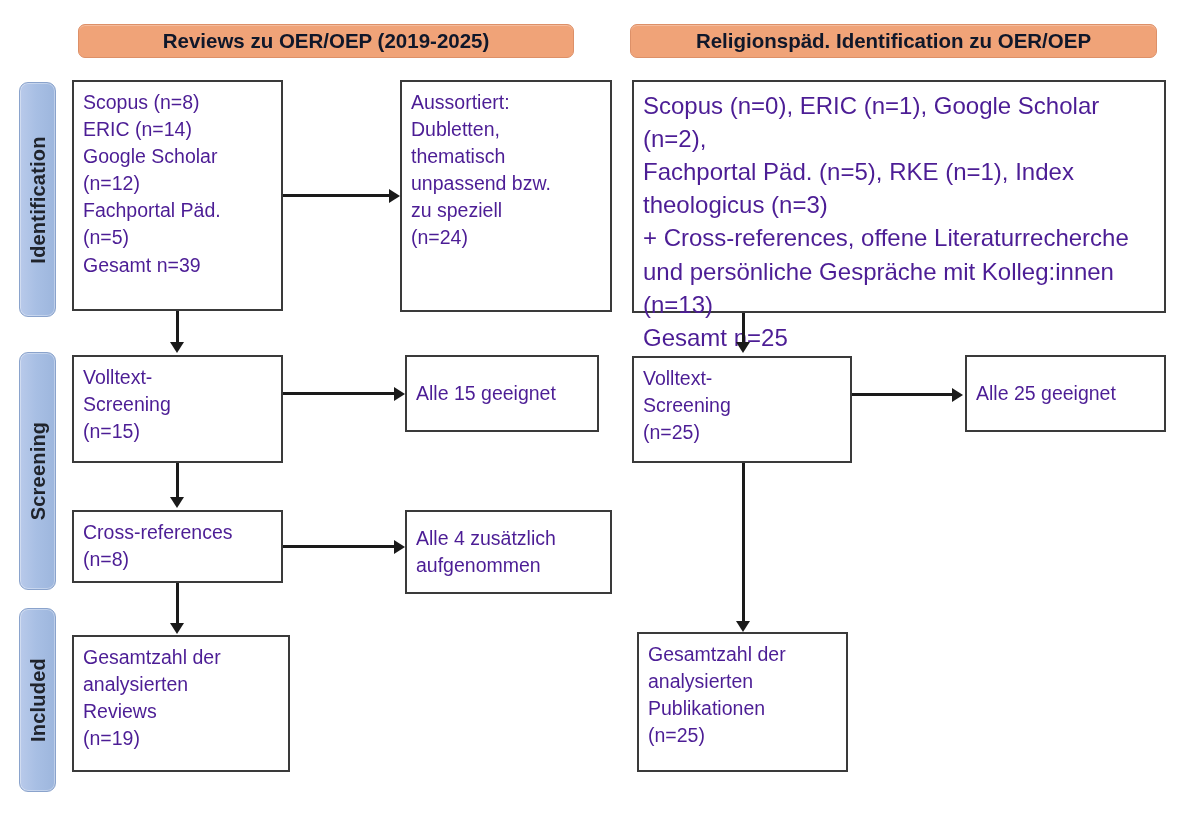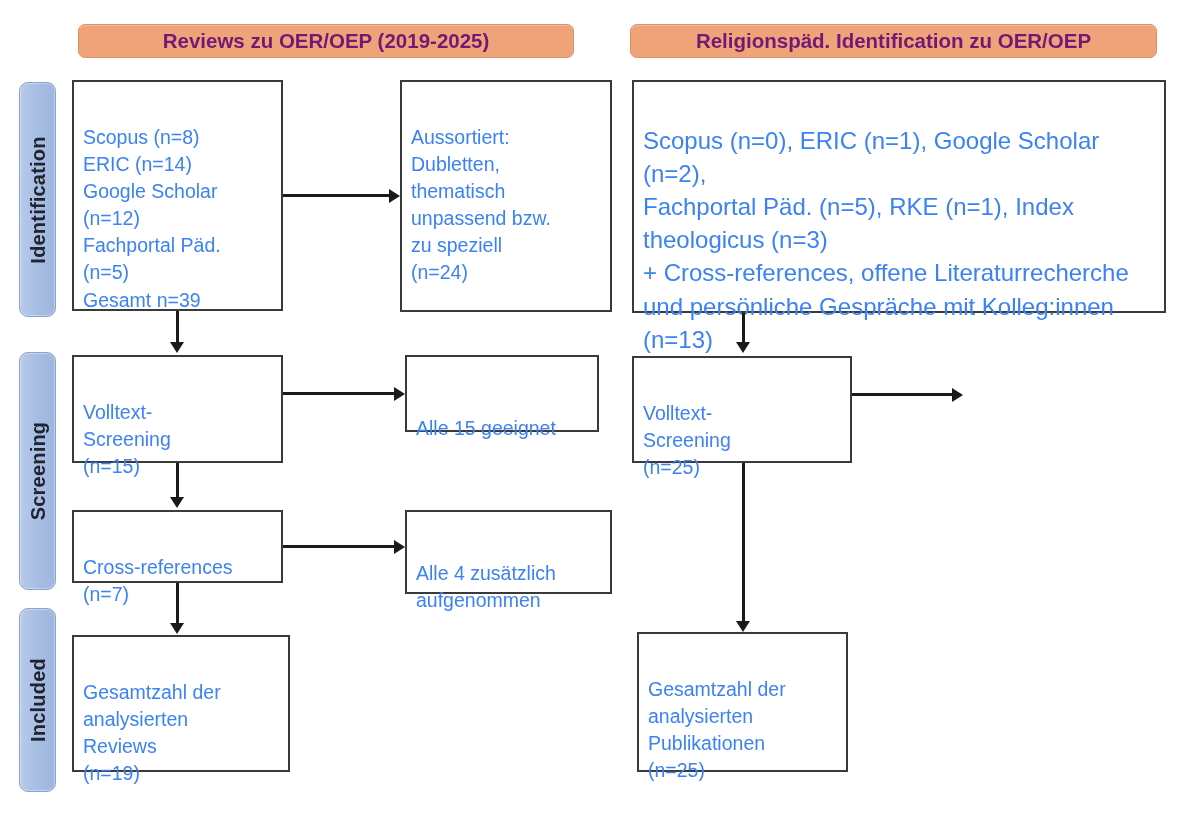--- a/index.html
+++ b/index.html
@@ -43,41 +43,40 @@
     border: 1px solid #dd9068;
     border-radius: 7px;
     display: flex;
     align-items: center;
     justify-content: center;
     box-shadow: inset 0 1px 0 rgba(255,255,255,0.28);
   }
   .col-header span {
     font-size: 20.5px;
     font-weight: bold;
-    color: #701a75;
+    color: #0f172a;
     white-space: nowrap;
   }
 
   
   .flow-box {
     position: absolute;
     background: #ffffff;
     border: 2.5px solid #3a3a3a;
     box-sizing: border-box;
   }
   .flow-box .box-text {
     position: absolute;
     left: 9px;
     right: 2px;
     top: 7px;
     font-size: 19.5px;
     line-height: 1.39;
-    color: #3b82f6;
+    color: #4c1d95;
     white-space: pre-line;
-    margin-top: 35px;
   }
   .flow-box.wide .box-text {
     font-size: 24px;
     line-height: 1.38;
   }
   .flow-box.vcenter .box-text {
     top: 50%;
     transform: translateY(-50%);
   }
 
@@ -164,21 +163,21 @@
   </div>
 
   <div class="conn h" style="left:283px; top:392px; width:111px;"></div>
   <div class="arrow-right" style="left:394px; top:387px;"></div>
 
   <div class="conn v" style="left:176px; top:463px; width:3px; height:36px;"></div>
   <div class="arrow-down" style="left:170px; top:497px;"></div>
 
   <div class="flow-box" style="left:72px; top:510px; width:211px; height:73px;">
     <div class="box-text">Cross-references
-(n=7)</div>
+(n=8)</div>
   </div>
 
   <div class="flow-box vcenter" style="left:405px; top:510px; width:207px; height:84px;padding-left:9px;">
     <div class="box-text">Alle 4 zusätzlich
 aufgenommen</div>
   </div>
 
   <div class="conn h" style="left:283px; top:545px; width:111px;"></div>
   <div class="arrow-right" style="left:394px; top:540px;"></div>
 
@@ -204,20 +203,23 @@
 
   <div class="conn v" style="left:742px; top:313px; width:3px; height:31px;"></div>
   <div class="arrow-down" style="left:736px; top:342px;"></div>
 
   <div class="flow-box" style="left:632px; top:356px; width:220px; height:107px;">
     <div class="box-text">Volltext-
 Screening
 (n=25)</div>
   </div>
 
+  <div class="flow-box vcenter" style="left:965px; top:355px; width:201px; height:77px;">
+    <div class="box-text">Alle 25 geeignet</div>
+  </div>
 
   <div class="conn h" style="left:852px; top:393px; width:100px;"></div>
   <div class="arrow-right" style="left:952px; top:388px;"></div>
 
   <div class="conn v" style="left:742px; top:463px; width:3px; height:163px;"></div>
   <div class="arrow-down" style="left:736px; top:621px;"></div>
 
   <div class="flow-box" style="left:637px; top:632px; width:211px; height:140px;">
     <div class="box-text">Gesamtzahl der
 analysierten

